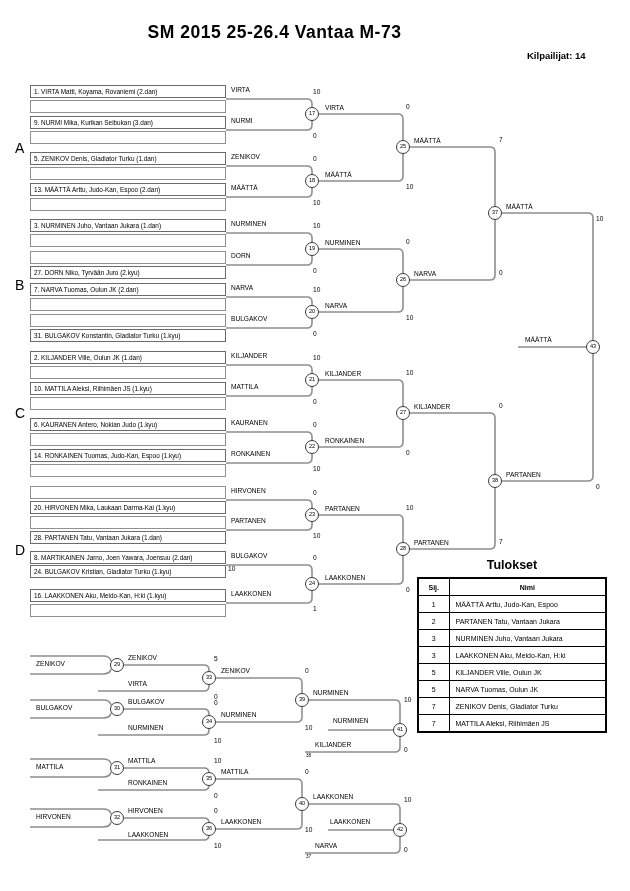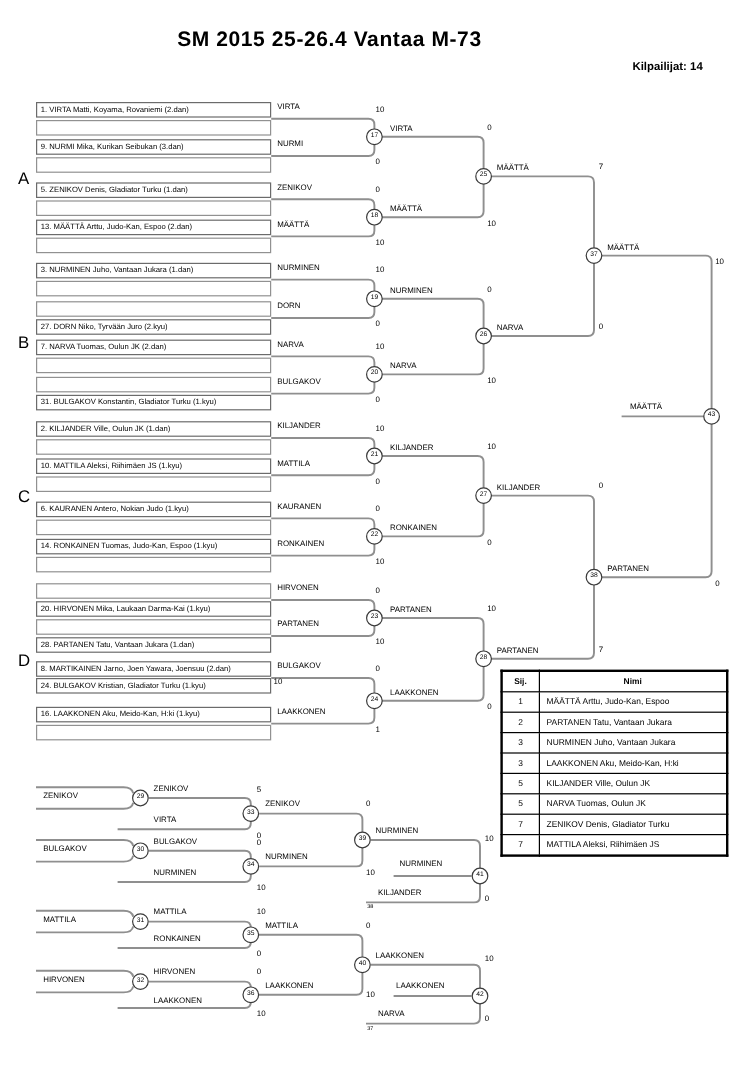--- a/index.html
+++ b/index.html
@@ -265,20 +265,21 @@
   <span class="cn" style="left:295px;top:696px">39</span>
   <span class="cn" style="left:393px;top:726px">41</span>
   <span class="cn" style="left:110px;top:764px">31</span>
   <span class="cn" style="left:110px;top:814px">32</span>
   <span class="cn" style="left:202px;top:775px">35</span>
   <span class="cn" style="left:202px;top:825px">36</span>
   <span class="cn" style="left:295px;top:800px">40</span>
   <span class="cn" style="left:393px;top:826px">42</span>
 
   <div class="results">
+    <div class="results-title">Tulokset</div>
     <table>
       <colgroup>
           <col class="c-rank">
           <col>
         </colgroup>
       <tbody>
           <tr>
         <th>Sij.</th>
         <th>Nimi</th>
       </tr>

